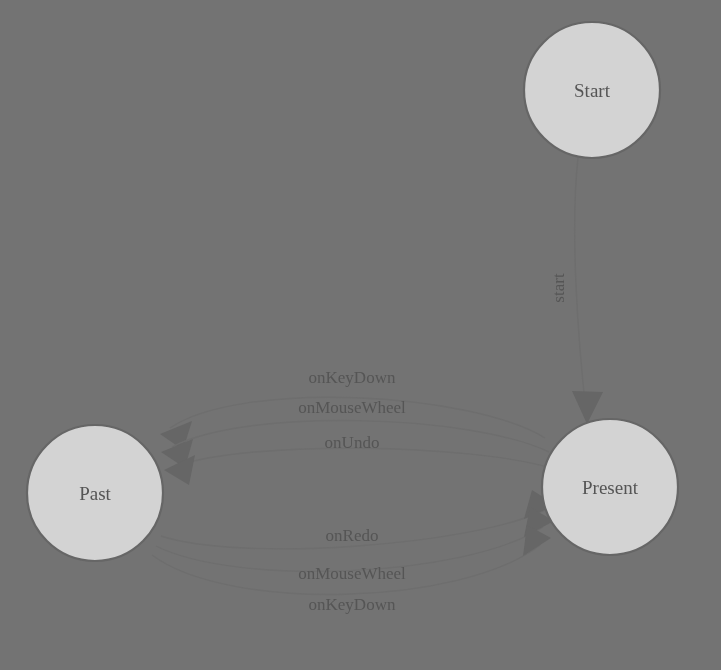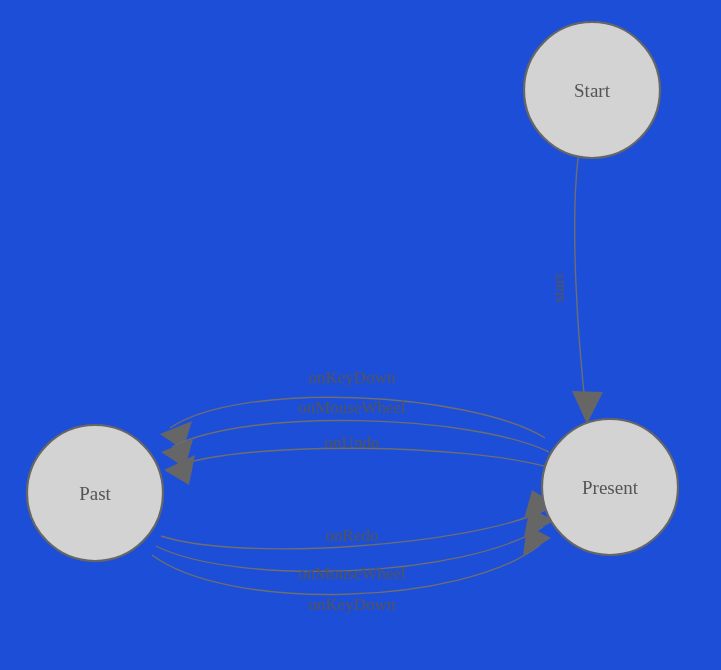--- a/index.html
+++ b/index.html
@@ -7,21 +7,21 @@
     padding: 0;
     background: #ffffff;
   }
   body {
     font-family: "Liberation Serif", serif;
   }
   #diagram-root {
     position: relative;
     width: 721px;
     height: 670px;
-    background: #1d4ed8;
+    background: #737373;
     overflow: hidden;
   }
   #state-machine-svg {
     display: block;
     width: 721px;
     height: 670px;
   }
   .node-circle {
     fill: #d3d3d3;
     stroke: #666666;

